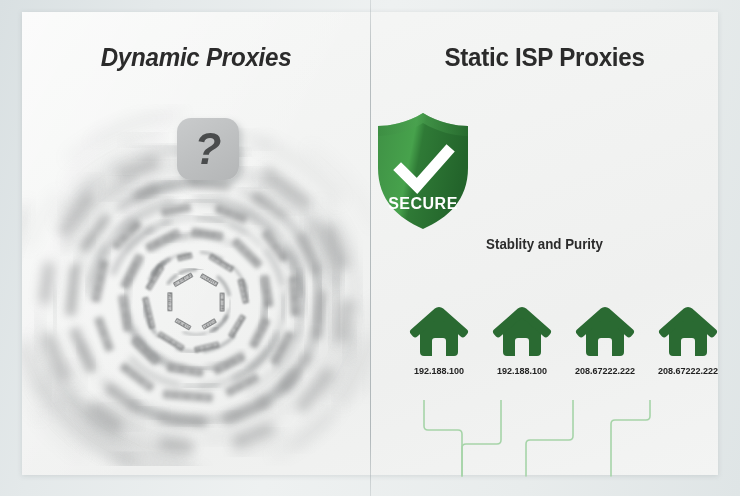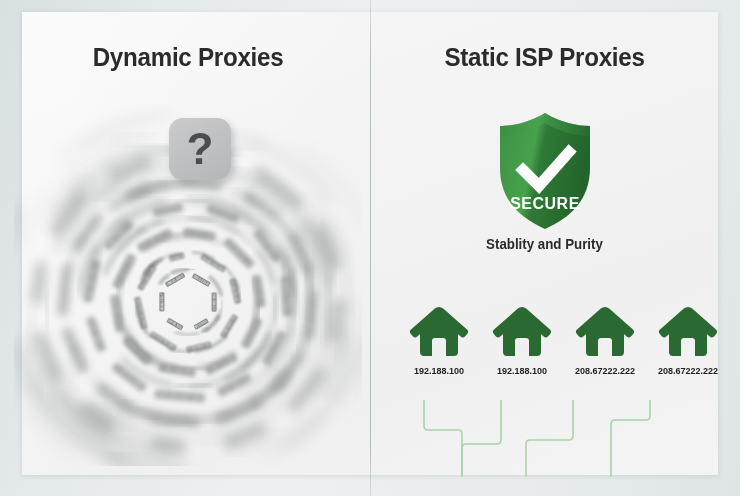--- a/index.html
+++ b/index.html
@@ -50,21 +50,21 @@
     z-index: 8;
   }
 
   
   .panel {
     position: absolute;
     top: 12px;
     height: 463px;
     z-index: 4;
   }
-  .panel-left  { left: 14px;  width: 348px; }
+  .panel-left  { left: 22px;  width: 348px; font-style: italic; }
   .panel-right { left: 371px; width: 347px; }
 
   .panel-title {
     position: absolute;
     top: 30px;
     left: 0;
     width: 100%;
     text-align: center;
     font-size: 26px;
     font-weight: bold;
@@ -128,21 +128,21 @@
     font-family: "Liberation Sans", sans-serif;
     line-height: 1;
   }
 
   
   .shield-wrap {
     position: absolute;
     left: 0;
     top: 98px;
     width: 347px;
-    text-align: center;
+    text-align: left;
   }
   .shield-sub {
     position: absolute;
     left: 0;
     top: 224px;
     width: 347px;
     text-align: center;
     font-size: 14px;
     font-weight: bold;
     color: #2b2b2b;

